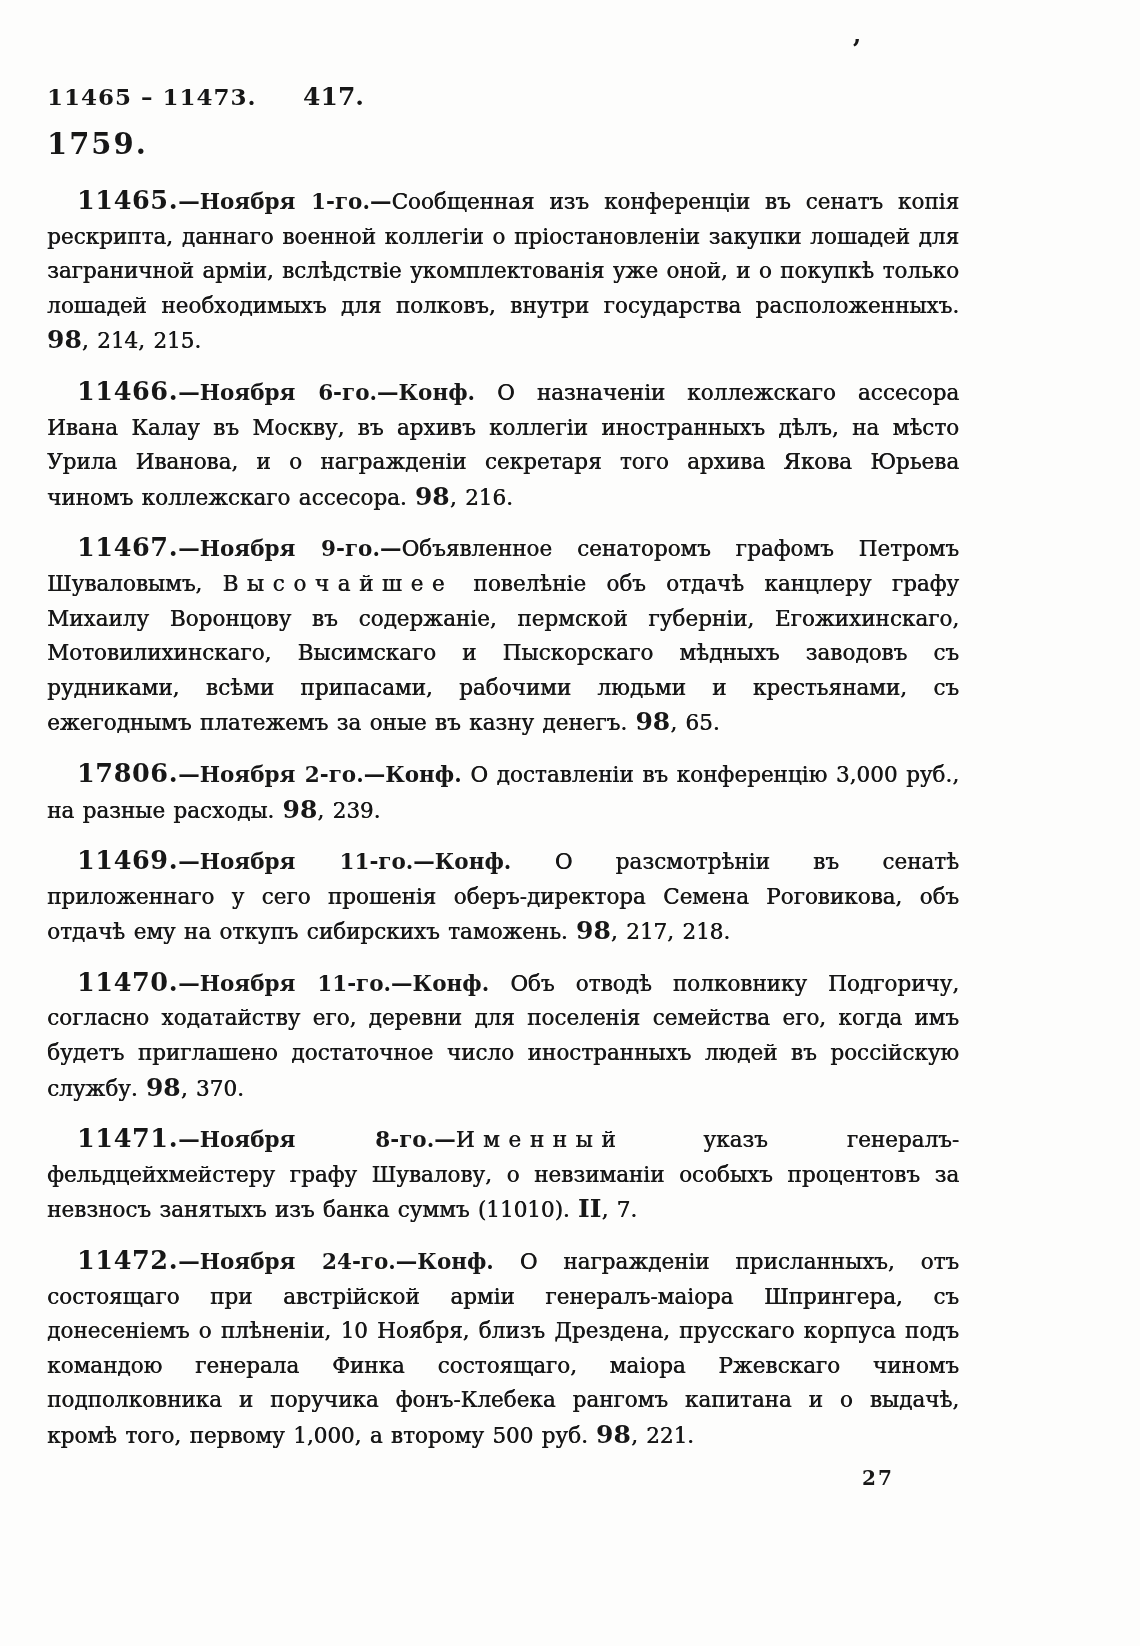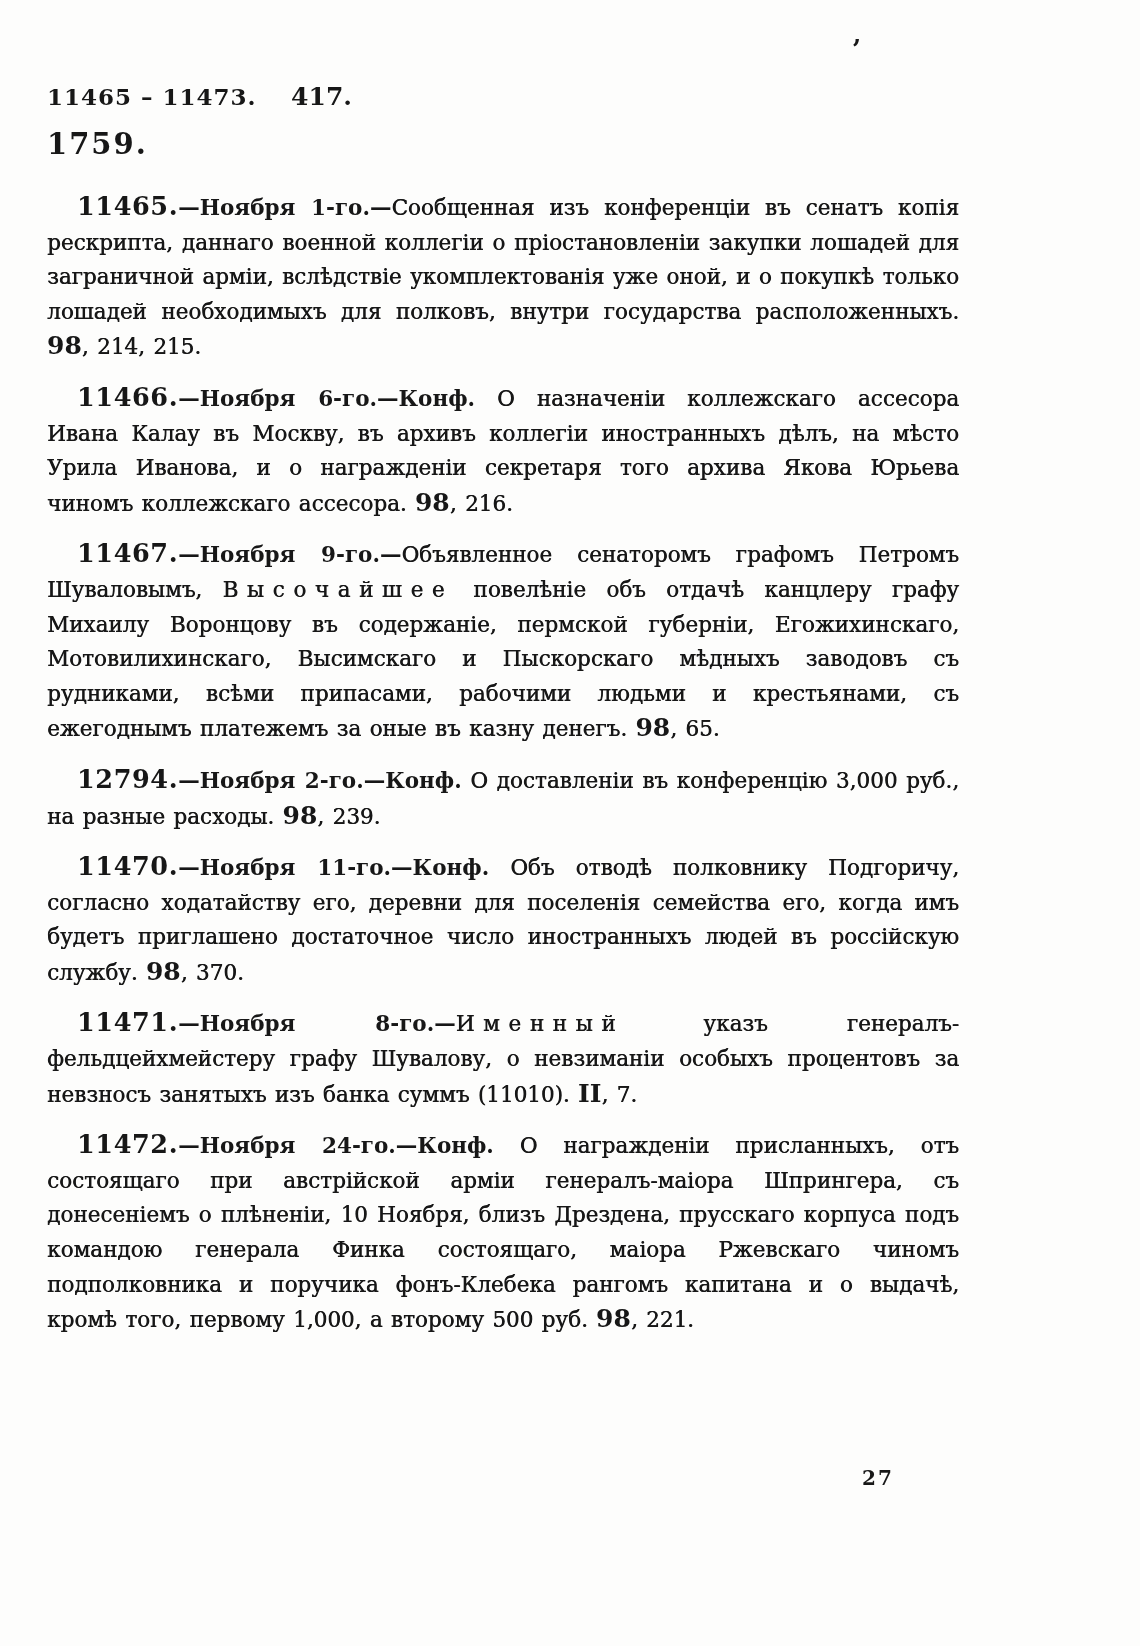--- a/index.html
+++ b/index.html
@@ -17,20 +17,21 @@
     font-family: "DejaVu Serif", serif;
     overflow: hidden;
   }
   .header-row {
     position: absolute;
     top: 82px;
     left: 47px;
     width: 912px;
     display: flex;
     align-items: baseline;
+    gap: 12px;
   }
   .header-range {
     width: 235px;
     font-size: 23px;
     font-weight: 700;
     letter-spacing: 1px;
     white-space: nowrap;
   }
   .header-title {
     flex: 1;
@@ -59,21 +60,21 @@
     position: absolute;
     top: 183px;
     left: 47px;
     width: 912px;
     font-size: 21.5px;
     line-height: 34.6px;
     text-align: justify;
     word-spacing: 1.5px;
   }
   .entry {
-    margin: 6px 0 15px 0;
+    margin: 0 0 15px 0;
     text-indent: 30px;
   }
   .seg-text, .seg-ls {
     
     text-shadow: 0.5px 0 0 currentColor;
   }
   .seg-num {
     font-weight: 700;
     font-size: 25.5px;
     letter-spacing: 0.6px;
@@ -115,21 +116,22 @@
     <span class="header-range">11465 – 11473.</span>
     <span class="header-page">417.</span>
   </div>
 
   <div class="year-heading">1759.</div>
 
   <div class="entries">
       <p class="entry"><span class="seg-num">11465.</span><span class="seg-head">—Ноября 1-го.—</span><span class="seg-text">Сообщенная изъ конференціи въ сенатъ копія рескрипта, даннаго военной коллегіи о пріостановленіи закупки лошадей для заграничной арміи, вслѣдствіе укомплектованія уже оной, и о покупкѣ только лошадей необходимыхъ для полковъ, внутри государства расположенныхъ. </span><span class="seg-ref">98</span><span class="seg-text">, 214, 215.</span></p>
       <p class="entry"><span class="seg-num">11466.</span><span class="seg-head">—Ноября 6-го.—Конф.</span><span class="seg-text"> О назначеніи коллежскаго ассесора Ивана Калау въ Москву, въ архивъ коллегіи иностранныхъ дѣлъ, на мѣсто Урила Иванова, и о награжденіи секретаря того архива Якова Юрьева чиномъ коллежскаго ассесора. </span><span class="seg-ref">98</span><span class="seg-text">, 216.</span></p>
       <p class="entry"><span class="seg-num">11467.</span><span class="seg-head">—Ноября 9-го.—</span><span class="seg-text">Объявленное сенаторомъ графомъ Петромъ Шуваловымъ, </span><span class="seg-ls">Высочайшее</span><span class="seg-text"> повелѣніе объ отдачѣ канцлеру графу Михаилу Воронцову въ содержаніе, пермской губерніи, Егожихинскаго, Мотовилихинскаго, Высимскаго и Пыскорскаго мѣдныхъ заводовъ съ рудниками, всѣми припасами, рабочими людьми и крестьянами, съ ежегоднымъ платежемъ за оные въ казну денегъ. </span><span class="seg-ref">98</span><span class="seg-text">, 65.</span></p>
-      <p class="entry"><span class="seg-num">12794.</span><span class="seg-head">—Ноября 2-го.—Конф.</span><span class="seg-text"> О доставленіи въ конференцію 3,000 руб., на разные расходы. </span><span class="seg-ref">98</span><span class="seg-text">, 239.</span></p>
+      <p class="entry"><span class="seg-num">17806.</span><span class="seg-head">—Ноября 2-го.—Конф.</span><span class="seg-text"> О доставленіи въ конференцію 3,000 руб., на разные расходы. </span><span class="seg-ref">98</span><span class="seg-text">, 239.</span></p>
+      <p class="entry"><span class="seg-num">11469.</span><span class="seg-head">—Ноября 11-го.—Конф.</span><span class="seg-text"> О разсмотрѣніи въ сенатѣ приложеннаго у сего прошенія оберъ-директора Семена Роговикова, объ отдачѣ ему на откупъ сибирскихъ таможень. </span><span class="seg-ref">98</span><span class="seg-text">, 217, 218.</span></p>
       <p class="entry"><span class="seg-num">11470.</span><span class="seg-head">—Ноября 11-го.—Конф.</span><span class="seg-text"> Объ отводѣ полковнику Подгоричу, согласно ходатайству его, деревни для поселенія семейства его, когда имъ будетъ приглашено достаточное число иностранныхъ людей въ россійскую службу. </span><span class="seg-ref">98</span><span class="seg-text">, 370.</span></p>
       <p class="entry"><span class="seg-num">11471.</span><span class="seg-head">—Ноября 8-го.—</span><span class="seg-ls">Именный</span><span class="seg-text"> указъ генералъ-фельдцейхмейстеру графу Шувалову, о невзиманіи особыхъ процентовъ за невзносъ занятыхъ изъ банка суммъ (11010). </span><span class="seg-ref">II</span><span class="seg-text">, 7.</span></p>
       <p class="entry"><span class="seg-num">11472.</span><span class="seg-head">—Ноября 24-го.—Конф.</span><span class="seg-text"> О награжденіи присланныхъ, отъ состоящаго при австрійской арміи генералъ-маіора Шпрингера, съ донесеніемъ о плѣненіи, 10 Ноября, близъ Дрездена, прусскаго корпуса подъ командою генерала Финка состоящаго, маіора Ржевскаго чиномъ подполковника и поручика фонъ-Клебека рангомъ капитана и о выдачѣ, кромѣ того, первому 1,000, а второму 500 руб. </span><span class="seg-ref">98</span><span class="seg-text">, 221.</span></p>
     </div>
 
   <div class="signature-number">27</div>
 
 </div>
 
 </body></html>

